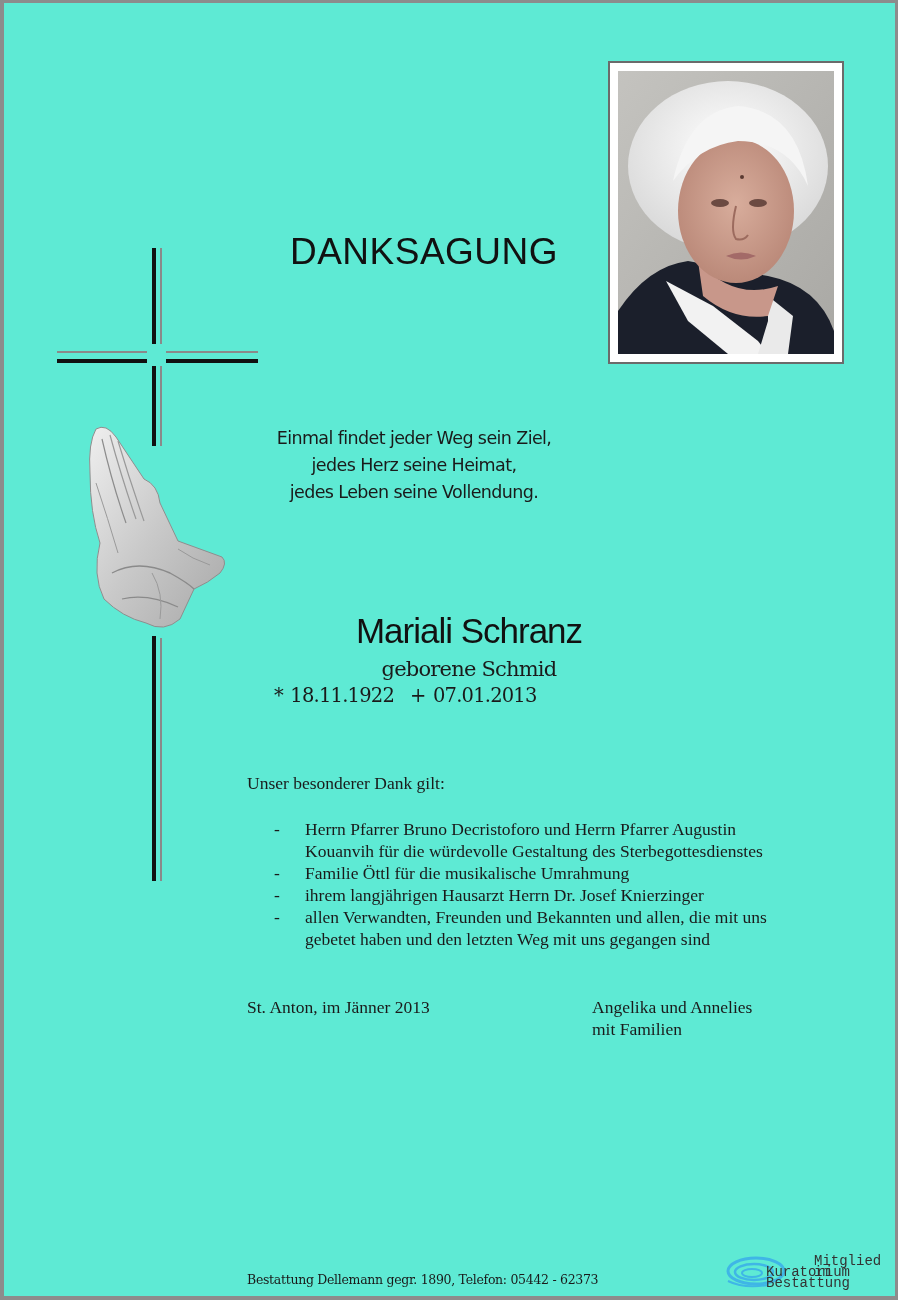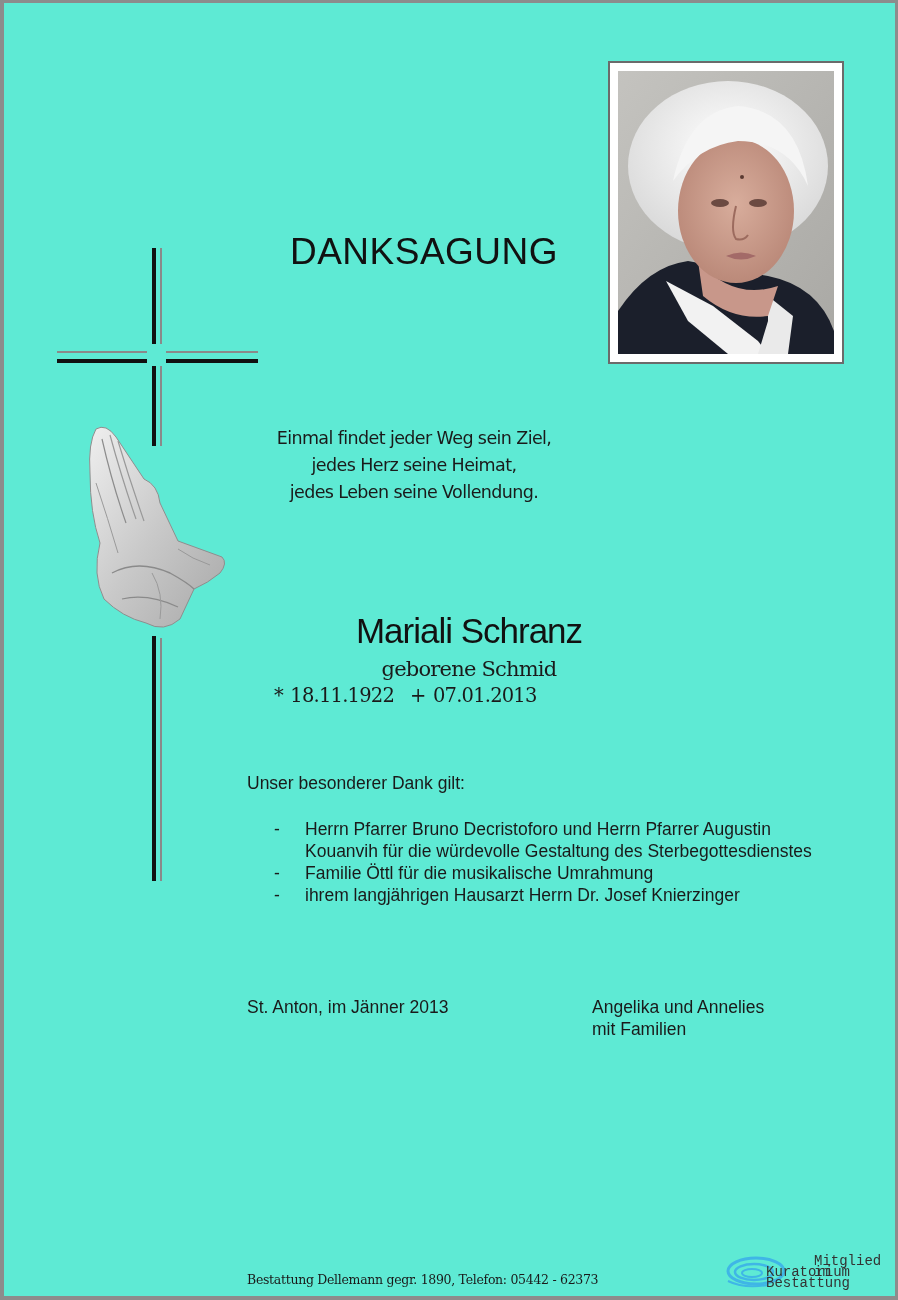--- a/index.html
+++ b/index.html
@@ -56,21 +56,21 @@
       letter-spacing: -0.8px;
     }
     .dates {
       left: 270px; top: 681px; width: 390px; text-align: left;
       font-family: "DejaVu Serif", serif; font-size: 19.5px; color: #1a1a1a;
       letter-spacing: -0.8px; word-spacing: 2px;
     }
     .dates span + span { margin-left: 16px; }
 
     
-    .serif { font-family: Liberation Sans, sans-serif; color: #1a1a1a; font-size: 17.5px; }
+    .serif { font-family: Liberation Serif, serif; color: #1a1a1a; font-size: 17.5px; }
     .intro { left: 243px; top: 770px; }
     .thanks-list { left: 243px; top: 815px; width: 600px; margin: 0; padding: 0; list-style: none; }
     .thanks-list li { position: relative; padding-left: 58px; line-height: 22px; }
     .thanks-list li::before {
       content: "-"; position: absolute; left: 27px; top: 0;
     }
     .place { left: 243px; top: 993px; line-height: 22px; }
     .signers { left: 588px; top: 993px; line-height: 22px; }
 
     
@@ -193,20 +193,24 @@
     <li>
       <div>Herrn Pfarrer Bruno Decristoforo und Herrn Pfarrer Augustin</div>
       <div>Kouanvih für die würdevolle Gestaltung des Sterbegottesdienstes</div>
     </li>
     <li>
       <div>Familie Öttl für die musikalische Umrahmung</div>
     </li>
     <li>
       <div>ihrem langjährigen Hausarzt Herrn Dr. Josef Knierzinger</div>
     </li>
+    <li>
+      <div>allen Verwandten, Freunden und Bekannten und allen, die mit uns</div>
+      <div>gebetet haben und den letzten Weg mit uns gegangen sind</div>
+    </li>
   </ul>
 
   <div class="abs serif place">St. Anton, im Jänner 2013</div>
   <div class="abs serif signers">
     <div>Angelika und Annelies</div>
     <div>mit Familien</div>
   </div>
 
   <div class="abs footer">Bestattung Dellemann gegr. 1890, Telefon: 05442 - 62373</div>
 

